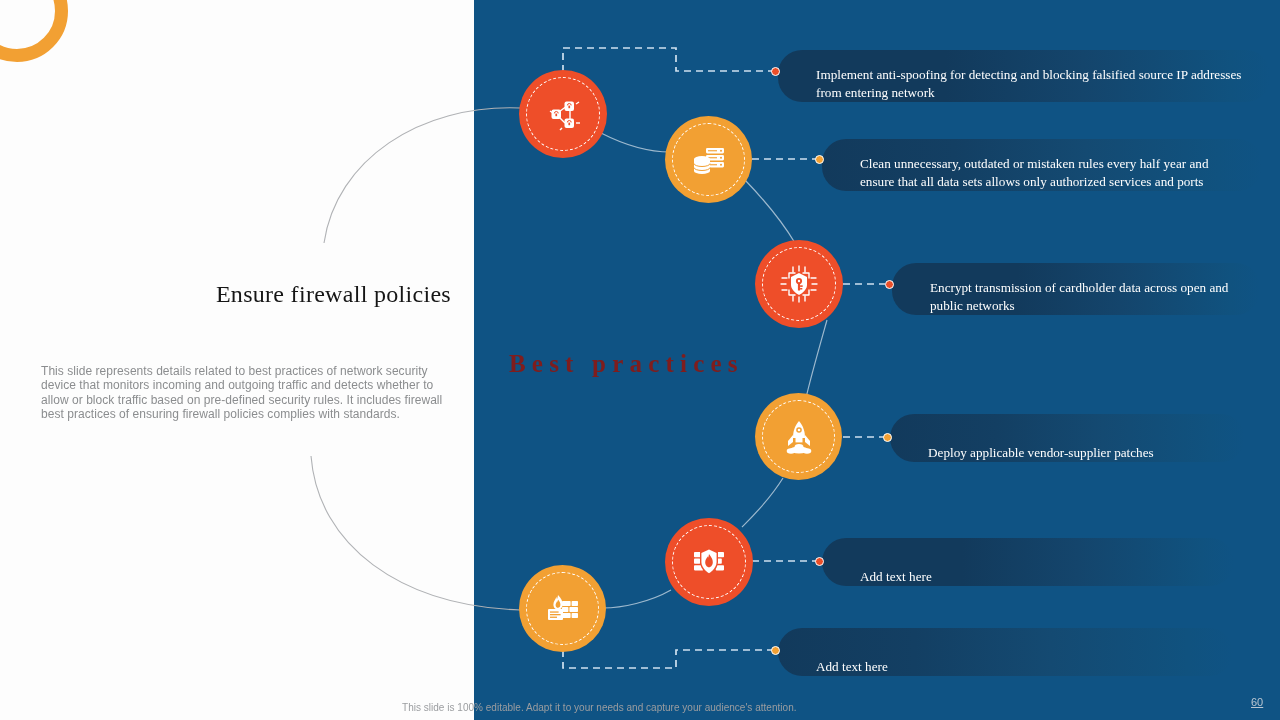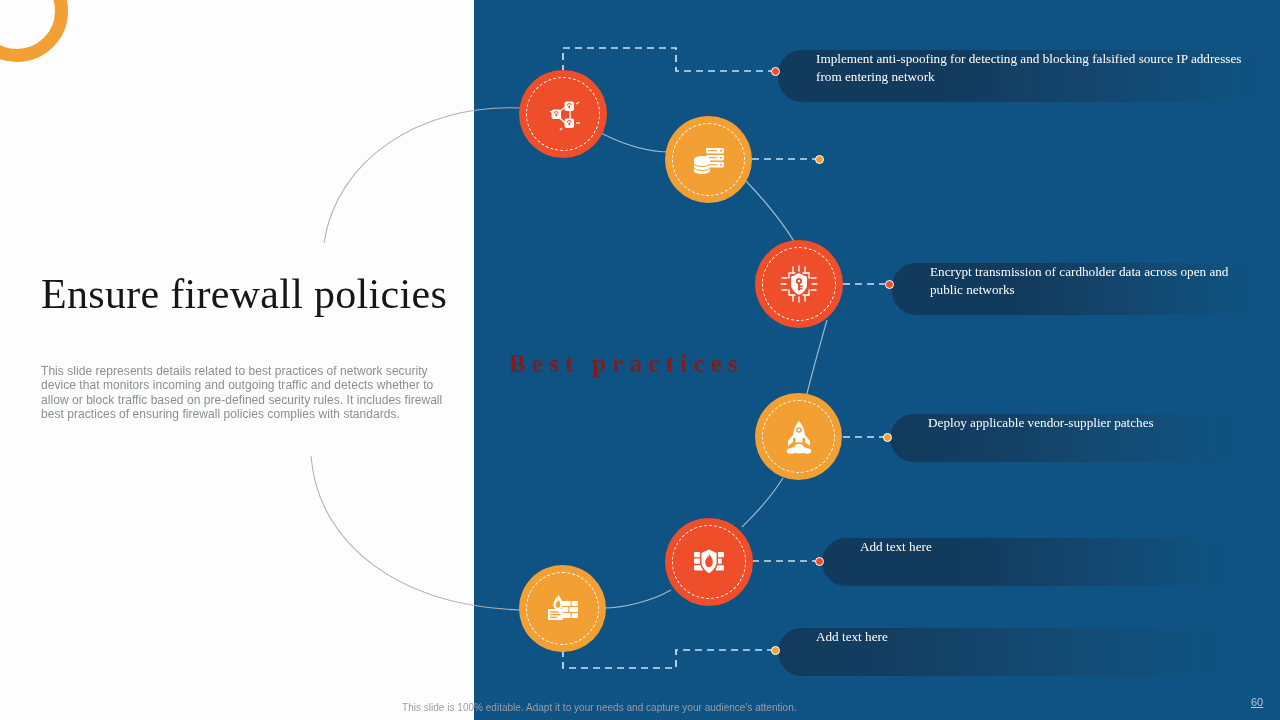--- a/index.html
+++ b/index.html
@@ -14,22 +14,23 @@
   .left-panel{position:absolute;left:0;top:0;width:474px;height:720px;background:#fdfdfd;}
 
   .corner-ring{
     position:absolute;left:-34px;top:-40px;width:76px;height:76px;
     border:13px solid #F2A033;border-radius:50%;
   }
 
   .title{
     position:absolute;left:41px;top:272px;width:410px;
     font-family:"Liberation Serif", serif;
-    font-size:42px;line-height:45px;color:#161616;font-weight:400;
+    font-size:24px;line-height:45px;color:#161616;font-weight:400;
     letter-spacing:.3px;
+    text-align:right;
   }
   .subtitle{
     position:absolute;left:41px;top:364px;width:405px;
     font-family:"Liberation Sans", sans-serif;
     font-size:12px;line-height:14.4px;color:#8b8d8f;letter-spacing:.05px;
   }
 
   
   .arc-svg{position:absolute;left:0;top:0;width:1280px;height:720px;pointer-events:none;}
 
@@ -38,21 +39,21 @@
 
   .best-practices{
     position:absolute;left:509px;top:350px;
     font-family:"Liberation Serif", serif;
     font-size:25px;font-weight:700;color:#7f1d1d;letter-spacing:6.2px;
   }
 
   
   .pill{
     position:absolute;height:48px;border-radius:24px;
-    display:flex;align-items:flex-start;
+    display:flex;align-items:flex-end;
     padding-left:38px;padding-right:16px;
     box-sizing:border-box;
     font-family:"Liberation Serif", serif;
     font-size:13.2px;line-height:18px;color:#ffffff;
   }
   .pill.two-line{height:52px;}
   .pill-txt{display:block;}
 
   .pill-a{background:linear-gradient(90deg,#123A5C 0%,#123A5C 34%,#14456C 62%,#10527F 92%,#0F5384 100%);}
   .pill-b{background:linear-gradient(90deg,#123A5C 0%,#133F63 30%,#144A72 60%,#10527F 90%,#0F5384 100%);}
@@ -132,20 +133,23 @@
     <path d="M563,650 L563,668 L676,668 L676,650 L772,650" fill="none" stroke="#cfe1ef" stroke-width="1.7" stroke-dasharray="7 5"></path>
   </svg>
 
   <div class="best-practices">Best practices</div>
 
   <div class="pill pill-a two-line" style="left:778px;top:50px;width:492px;">
     <span class="pill-txt">Implement anti-spoofing for detecting and blocking  falsified source IP addresses from entering network</span>
   </div>
   <div class="dot red" style="left:771px;top:67px;"></div>
 
+  <div class="pill pill-b two-line" style="left:822px;top:139px;width:440px;">
+    <span class="pill-txt">Clean unnecessary, outdated or mistaken rules every half year and ensure that all data sets allows only authorized services and ports</span>
+  </div>
   <div class="dot orange" style="left:815px;top:155px;"></div>
 
   <div class="pill pill-a two-line" style="left:892px;top:263px;width:368px;">
     <span class="pill-txt">Encrypt transmission of cardholder data across open and public networks</span>
   </div>
   <div class="dot red" style="left:885px;top:280px;"></div>
 
   <div class="pill pill-b" style="left:890px;top:414px;width:355px;">
     <span class="pill-txt">Deploy applicable vendor-supplier  patches</span>
   </div>

